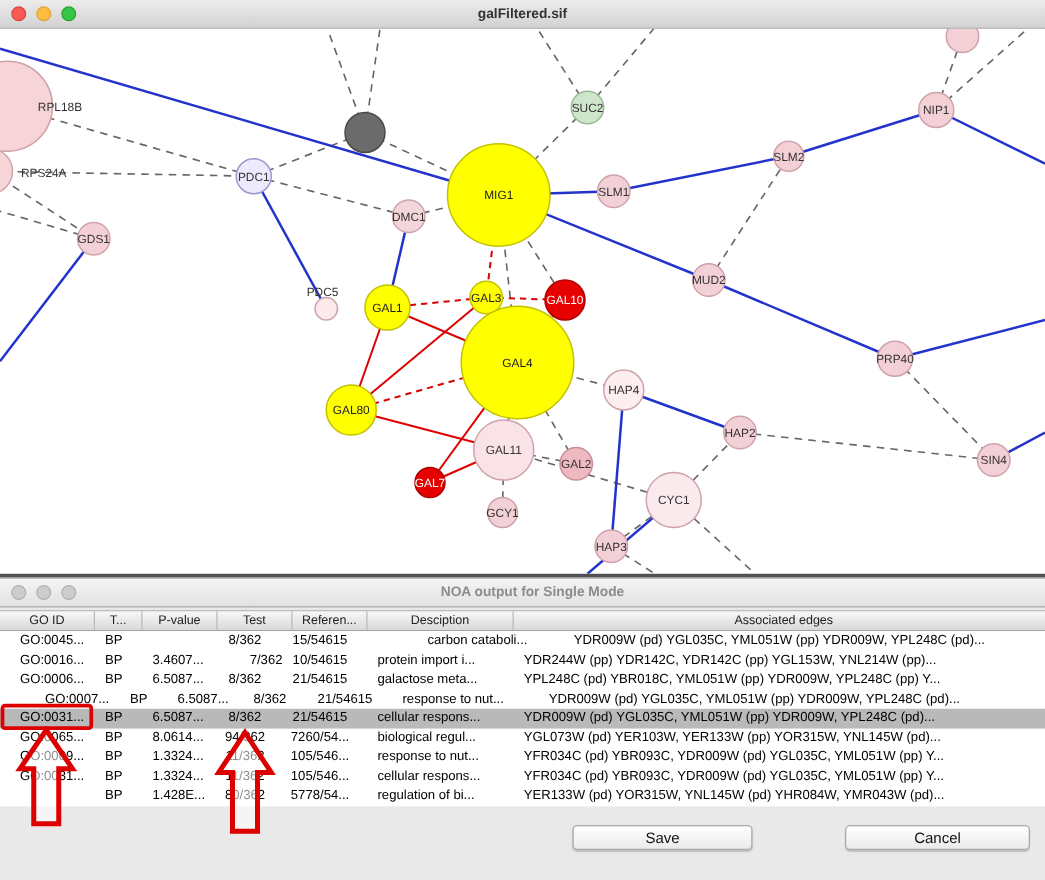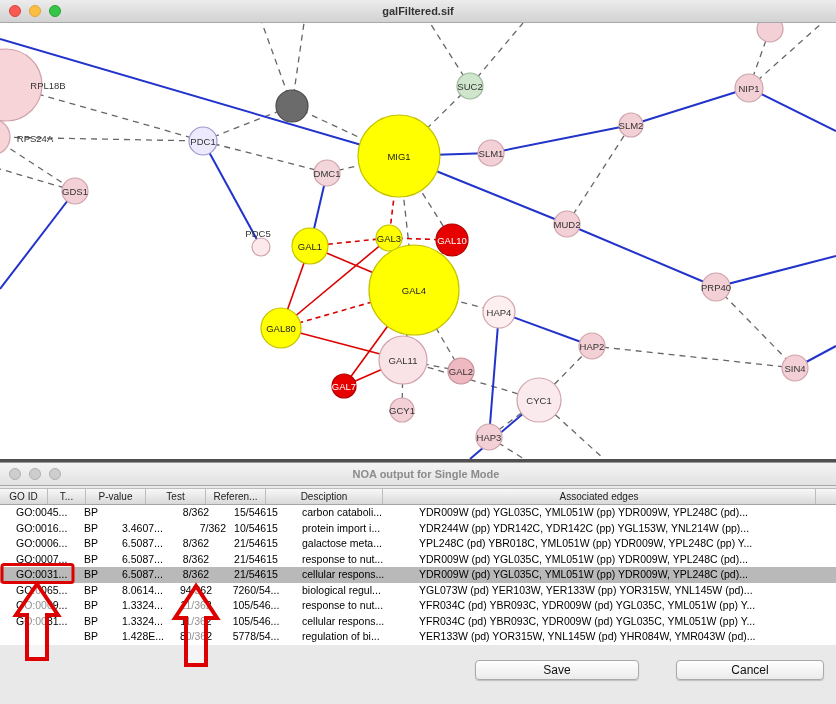--- a/index.html
+++ b/index.html
@@ -52,21 +52,21 @@
   .td.left { text-align:left; padding-left:16px; }
   .td.center { text-align:center; }
 
   .btn {
     position:absolute; height:20px; padding:0;
     border:1px solid #a9a9a9; border-radius:4px;
     background:linear-gradient(#ffffff,#ebebeb);
     font-family:"Liberation Sans",sans-serif; font-size:12px; color:#111;
     box-shadow:0 1px 1px rgba(0,0,0,0.18);
   }
-  #save-button   { left:475px; top:197px; width:164px; }
+  #save-button   { left:458px; top:197px; width:144px; }
   #cancel-button { left:676px; top:197px; width:148px; }
 
   .annotation-overlay { position:absolute; left:0; top:0; pointer-events:none; }
 </style>
 </head>
 <body>
 
 <div class="window" id="graph-window">
   <div class="titlebar">
     <div class="lights">
@@ -199,36 +199,36 @@
   <div class="titlebar inactive">
     <div class="lights">
       <span class="light gray"></span>
       <span class="light gray"></span>
       <span class="light gray"></span>
     </div>
     <div class="title">NOA output for Single Mode</div>
   </div>
 
   <div class="table-header">
-      <div class="th" style="width: 48px; text-align: center;">GO ID</div>
+      <div class="th" style="width: 76px; text-align: center;">GO ID</div>
       <div class="th" style="width: 38px;">T...</div>
       <div class="th" style="width: 60px;">P-value</div>
       <div class="th" style="width: 60px;">Test</div>
       <div class="th" style="width: 60px;">Referen...</div>
       <div class="th" style="width: 117px;">Desciption</div>
       <div class="th" style="width: 433px; text-align: center;">Associated edges</div>
     </div>
   <div class="table-body">
       <div class="tr">
         <div class="td left" style="width: 68px;">GO:0045...</div>
         <div class="td left" style="width: 38px;">BP</div>
         <div class="td left" style="width: 60px; margin-top: 32px;">2.1308...</div>
         <div class="td center" style="width: 60px;">8/362</div>
         <div class="td center" style="width: 60px;">15/54615</div>
-        <div class="td left" style="width: 117px;">carbon cataboli...</div>
+        <div class="td left" style="width: 117px; margin-left: 40px;">carbon cataboli...</div>
         <div class="td left" style="width: 433px;">YDR009W (pd) YGL035C, YML051W (pp) YDR009W, YPL248C (pd)...</div>
       </div>
       <div class="tr">
         <div class="td left" style="width: 68px;">GO:0016...</div>
         <div class="td left" style="width: 38px;">BP</div>
         <div class="td left" style="width: 60px;">3.4607...</div>
         <div class="td center" style="width: 60px; text-align: right;">7/362</div>
         <div class="td center" style="width: 60px;">10/54615</div>
         <div class="td left" style="width: 117px;">protein import i...</div>
         <div class="td left" style="width: 433px;">YDR244W (pp) YDR142C, YDR142C (pp) YGL153W, YNL214W (pp)...</div>
@@ -236,21 +236,21 @@
       <div class="tr">
         <div class="td left" style="width: 68px;">GO:0006...</div>
         <div class="td left" style="width: 38px;">BP</div>
         <div class="td left" style="width: 60px;">6.5087...</div>
         <div class="td center" style="width: 60px;">8/362</div>
         <div class="td center" style="width: 60px;">21/54615</div>
         <div class="td left" style="width: 117px;">galactose meta...</div>
         <div class="td left" style="width: 433px;">YPL248C (pd) YBR018C, YML051W (pp) YDR009W, YPL248C (pp) Y...</div>
       </div>
       <div class="tr">
-        <div class="td left" style="width: 68px;">GO:0007...</div>
+        <div class="td left" style="width: 68px; margin-left: 20px;">GO:0007...</div>
         <div class="td left" style="width: 38px;">BP</div>
         <div class="td left" style="width: 60px;">6.5087...</div>
         <div class="td center" style="width: 60px;">8/362</div>
         <div class="td center" style="width: 60px;">21/54615</div>
         <div class="td left" style="width: 117px;">response to nut...</div>
         <div class="td left" style="width: 433px;">YDR009W (pd) YGL035C, YML051W (pp) YDR009W, YPL248C (pd)...</div>
       </div>
       <div class="tr selected">
         <div class="td left" style="width: 68px;">GO:0031...</div>
         <div class="td left" style="width: 38px;">BP</div>

